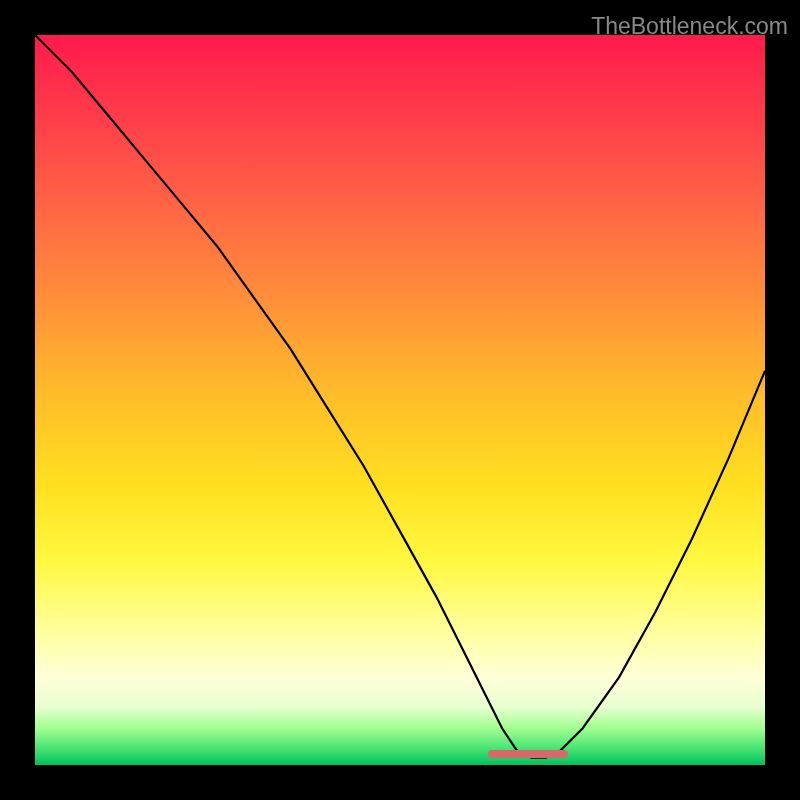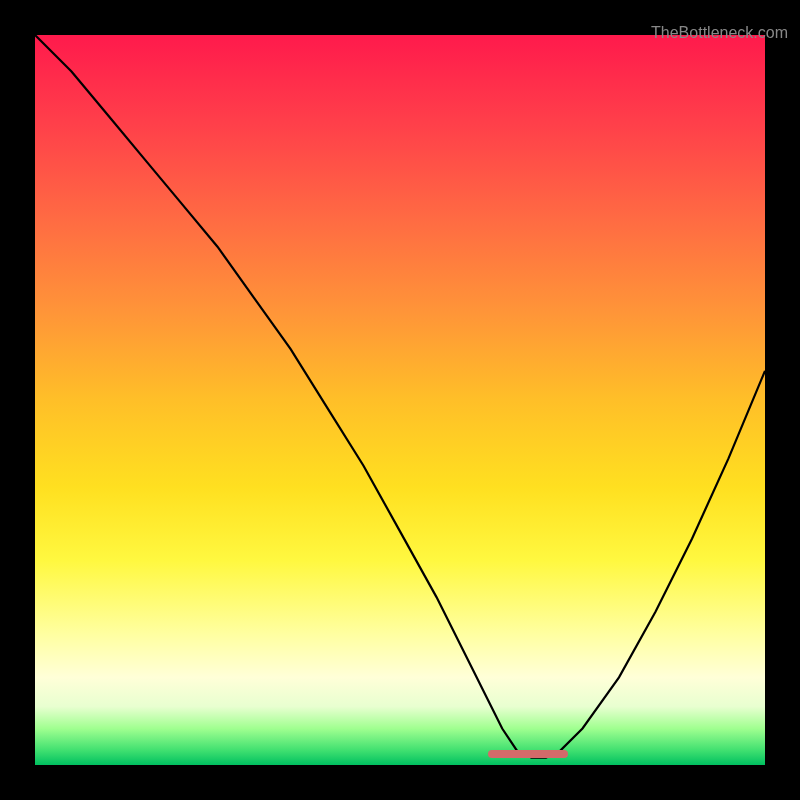--- a/index.html
+++ b/index.html
@@ -1,18 +1,18 @@
 <!DOCTYPE html>
 <html><head>
 <meta charset="utf-8">
 <style>
 body { margin: 0; padding: 0; width: 800px; height: 800px; background: #000; overflow: hidden; font-family: Arial, sans-serif; }
 .chart-container { position: absolute; left: 35px; top: 35px; width: 730px; height: 730px; }
 .gradient-bg { position: absolute; left: 0; top: 0; width: 730px; height: 730px; background: linear-gradient(to bottom, #ff1a4c 0%, #ff3f4a 12%, #ff6a43 25%, #ff9538 38%, #ffbf28 50%, #ffe020 62%, #fff840 72%, #ffffa0 82%, #ffffd8 88%, #e8ffd0 92%, #a0ff90 95%, #40e070 98%, #00c060 100%); }
-.watermark { position: absolute; top: 24px; right: 12px; color: #888; font-size: 16px; z-index: 10; text-align: right; }
+.watermark { position: absolute; top: 13px; right: 12px; color: #888; font-size: 23px; z-index: 10; text-align: right; }
 svg.curves { position: absolute; left: 0; top: 0; width: 730px; height: 730px; z-index: 5; }
 .bottom-seg { position: absolute; height: 8px; background: #d46a6a; border-radius: 4px; z-index: 6; }
 </style>
 </head>
 <body>
 
 <div class="watermark">TheBottleneck.com</div>
 
 <div class="chart-container">
   <div class="gradient-bg"></div>

